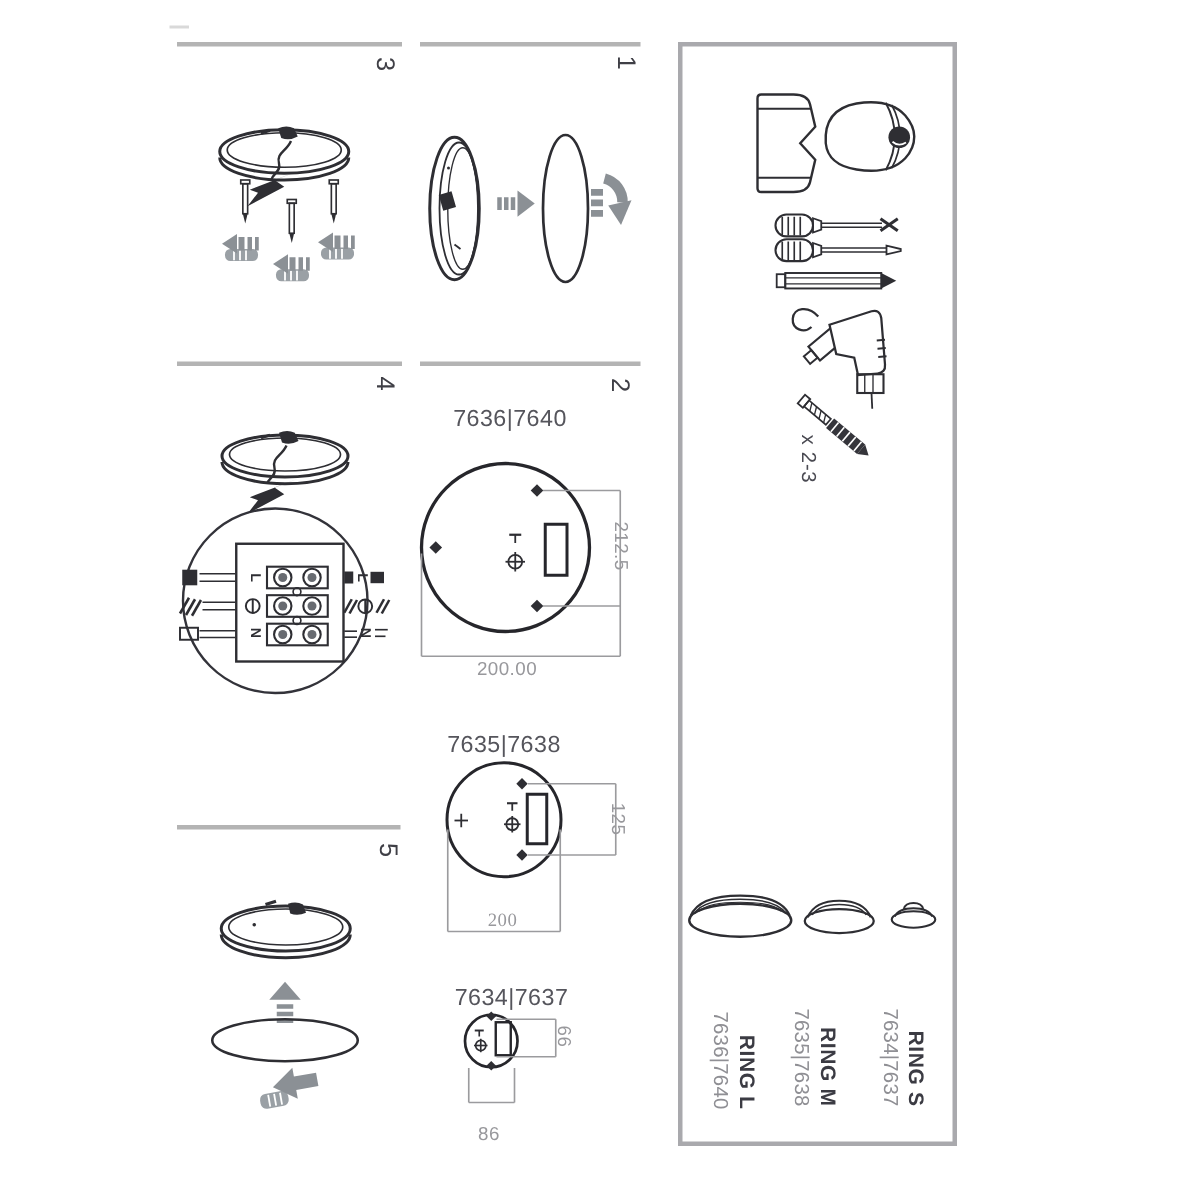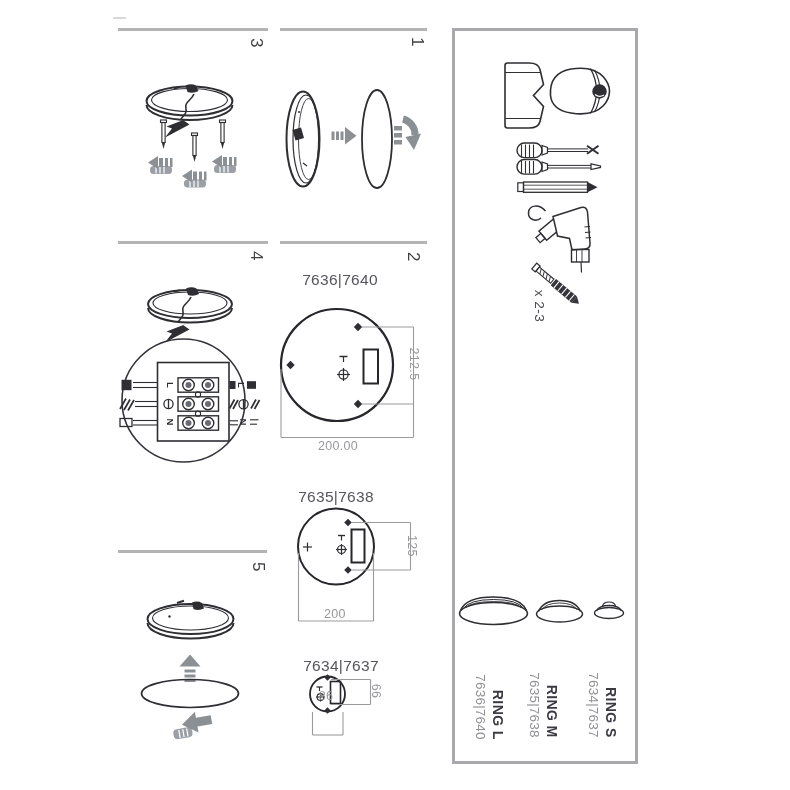--- a/index.html
+++ b/index.html
@@ -397,25 +397,25 @@
   <div class="vt stepnum" style="left:256px;top:43px;">3</div>
   <div class="vt stepnum" style="left:256px;top:256px;">4</div>
   <div class="vt stepnum" style="left:258px;top:567px;">5</div>
 
   <div class="ht partlabel" style="left:340px;top:280px;">7636|7640</div>
   <div class="vt dim" style="left:414px;top:364px;">212.5</div>
   <div class="ht dim" style="left:338px;top:446px;">200.00</div>
 
   <div class="ht partlabel" style="left:336px;top:497px;">7635|7638</div>
   <div class="vt dim" style="left:412px;top:546px;">125</div>
-  <div class="ht dim" style="left:335px;top:614px;">200</div>
+  <div class="ht dim" style="left:335px;top:614px;font-family:Liberation Serif, serif;">200</div>
 
   <div class="ht partlabel" style="left:341px;top:666px;">7634|7637</div>
   <div class="vt dim" style="left:376px;top:691px;">66</div>
-  <div class="ht dim" style="left:326px;top:696px;">86</div>
+  <div class="ht dim" style="left:326px;top:756px;">86</div>
 
   <div class="vt qty" style="left:539px;top:306px;">x 2-3</div>
 
   <div class="vt plabel" style="left:602px;top:705px;">
     <div class="pname">RING S</div>
     <div class="pcodes">7634|7637</div>
   </div>
   <div class="vt plabel" style="left:543px;top:705px;">
     <div class="pname">RING M</div>
     <div class="pcodes">7635|7638</div>

